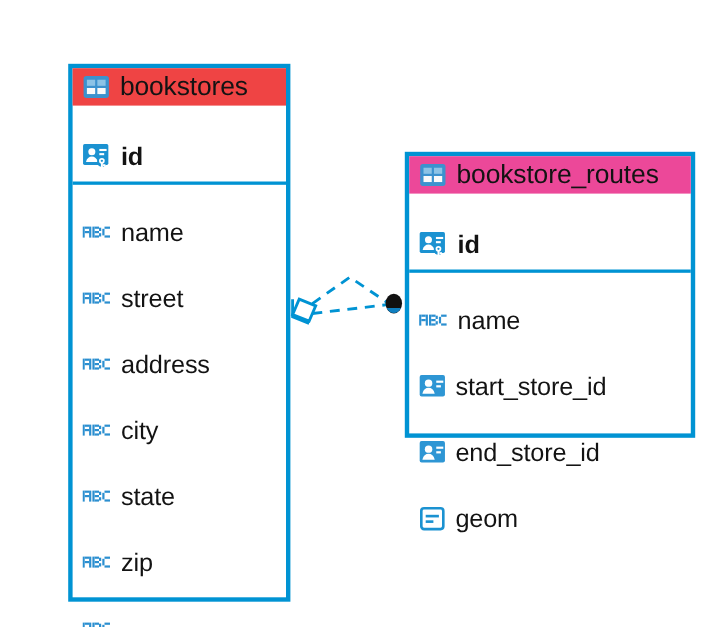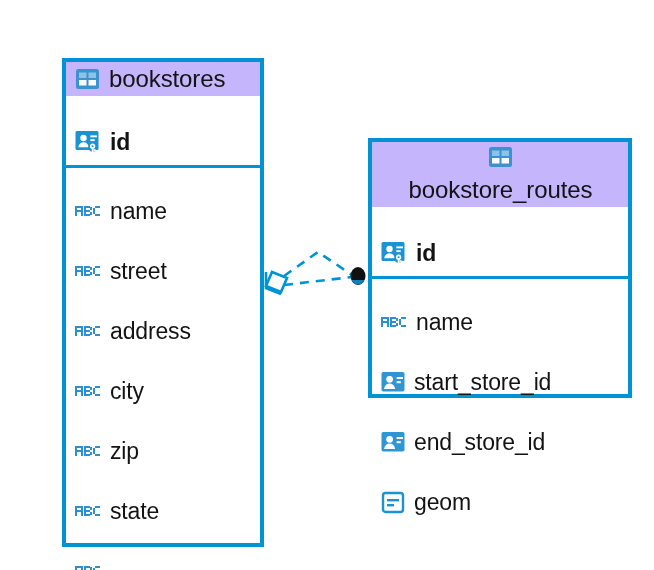--- a/index.html
+++ b/index.html
@@ -34,22 +34,22 @@
   }
 
   .entity-header {
     display: flex;
     align-items: center;
     gap: 9px;
     box-sizing: border-box;
     padding: 4px 8px 5px 9px;
     flex: 0 0 auto;
   }
-  .entity-header.selected { background: #c4b5fd; }
-  .entity-header.normal   { background: #c4b5fd; flex-direction: column; }
+  .entity-header.selected { background: #ef4444; }
+  .entity-header.normal   { background: #ec4899; }
 
   .entity-title {
     font-size: 24px;
     color: #131313;
     line-height: 1.05;
     white-space: nowrap;
     letter-spacing: -0.1px;
   }
 
   
@@ -247,44 +247,44 @@
               <rect x="11" y="6" width="4" height="2"></rect>
                 <rect x="11" y="10" width="4" height="2"></rect>
               <rect x="15" y="3" width="2" height="3"></rect>
                 <rect x="15" y="8" width="2" height="3"></rect>
               <rect x="20" y="2" width="5" height="2"></rect>
                 <rect x="18" y="4" width="2" height="6"></rect>
               <rect x="20" y="10" width="5" height="2"></rect>
             </g>
           </svg>
         </span>
+        <span class="field-label">state</span>
+      </div>
+
+      <div class="field-row">
+        <span class="ficon">
+          <svg width="27" height="14" viewBox="0 0 27 14">
+            <g fill="#2B8FD0">
+              <rect x="0" y="2" width="2" height="10"></rect>
+                <rect x="6" y="2" width="2" height="10"></rect>
+              <rect x="2" y="2" width="4" height="2"></rect>
+                <rect x="2" y="6" width="4" height="2"></rect>
+              <rect x="9" y="2" width="2" height="10"></rect>
+                <rect x="11" y="2" width="4" height="2"></rect>
+              <rect x="11" y="6" width="4" height="2"></rect>
+                <rect x="11" y="10" width="4" height="2"></rect>
+              <rect x="15" y="3" width="2" height="3"></rect>
+                <rect x="15" y="8" width="2" height="3"></rect>
+              <rect x="20" y="2" width="5" height="2"></rect>
+                <rect x="18" y="4" width="2" height="6"></rect>
+              <rect x="20" y="10" width="5" height="2"></rect>
+            </g>
+          </svg>
+        </span>
         <span class="field-label">zip</span>
-      </div>
-
-      <div class="field-row">
-        <span class="ficon">
-          <svg width="27" height="14" viewBox="0 0 27 14">
-            <g fill="#2B8FD0">
-              <rect x="0" y="2" width="2" height="10"></rect>
-                <rect x="6" y="2" width="2" height="10"></rect>
-              <rect x="2" y="2" width="4" height="2"></rect>
-                <rect x="2" y="6" width="4" height="2"></rect>
-              <rect x="9" y="2" width="2" height="10"></rect>
-                <rect x="11" y="2" width="4" height="2"></rect>
-              <rect x="11" y="6" width="4" height="2"></rect>
-                <rect x="11" y="10" width="4" height="2"></rect>
-              <rect x="15" y="3" width="2" height="3"></rect>
-                <rect x="15" y="8" width="2" height="3"></rect>
-              <rect x="20" y="2" width="5" height="2"></rect>
-                <rect x="18" y="4" width="2" height="6"></rect>
-              <rect x="20" y="10" width="5" height="2"></rect>
-            </g>
-          </svg>
-        </span>
-        <span class="field-label">state</span>
       </div>
 
       <div class="field-row">
         <span class="ficon">
           <svg width="27" height="14" viewBox="0 0 27 14">
             <g fill="#2B8FD0">
               <rect x="0" y="2" width="2" height="10"></rect>
                 <rect x="6" y="2" width="2" height="10"></rect>
               <rect x="2" y="2" width="4" height="2"></rect>
                 <rect x="2" y="6" width="4" height="2"></rect>

